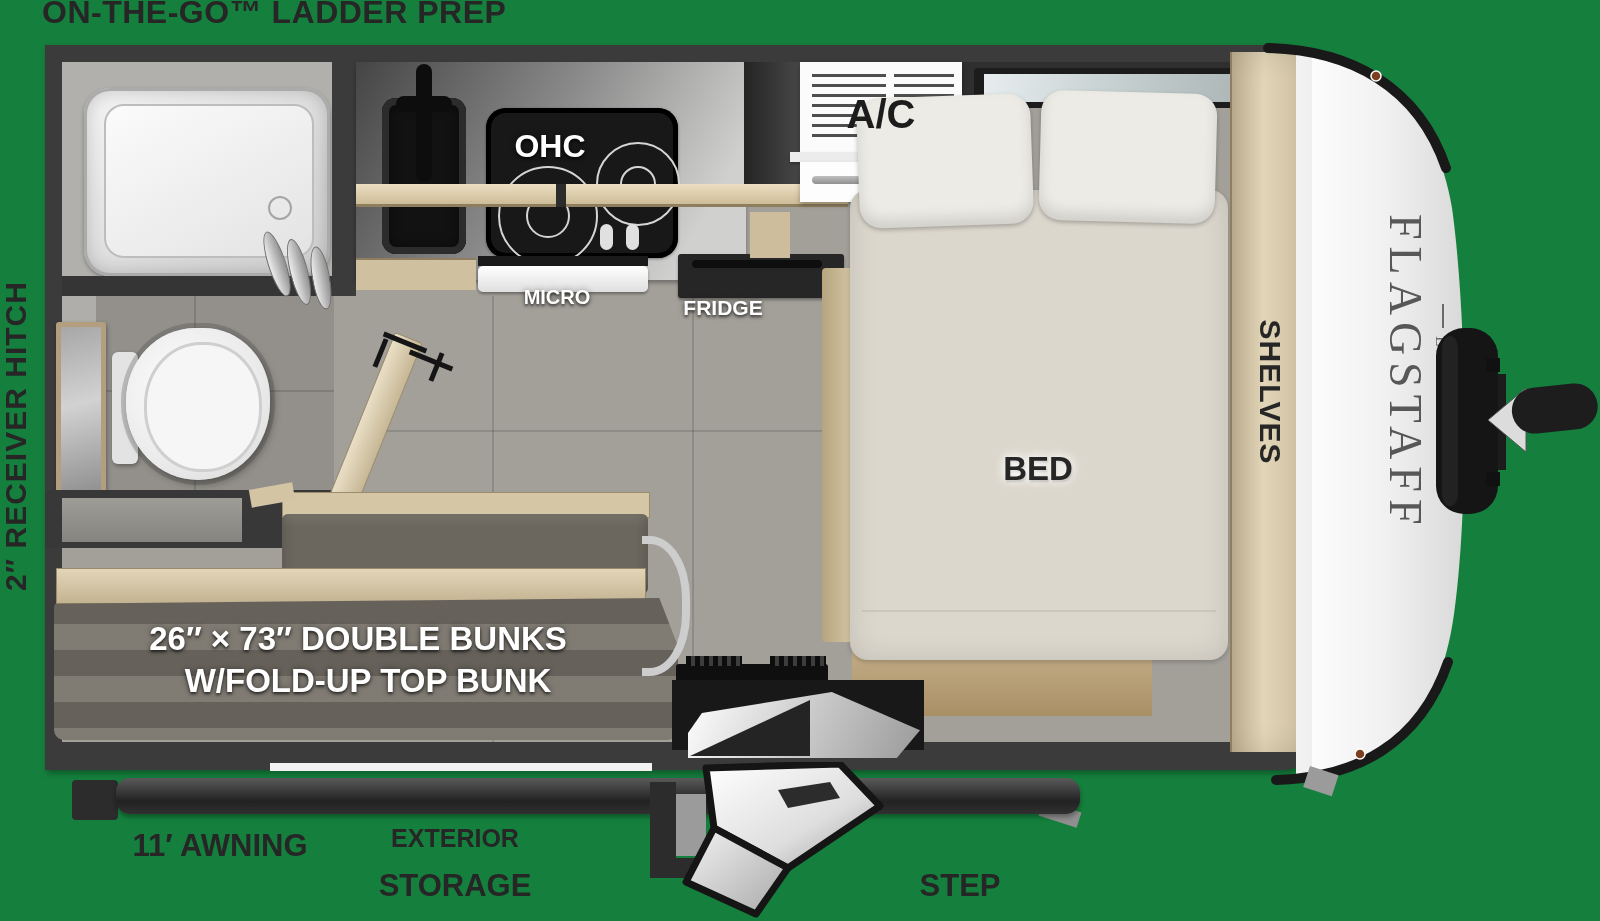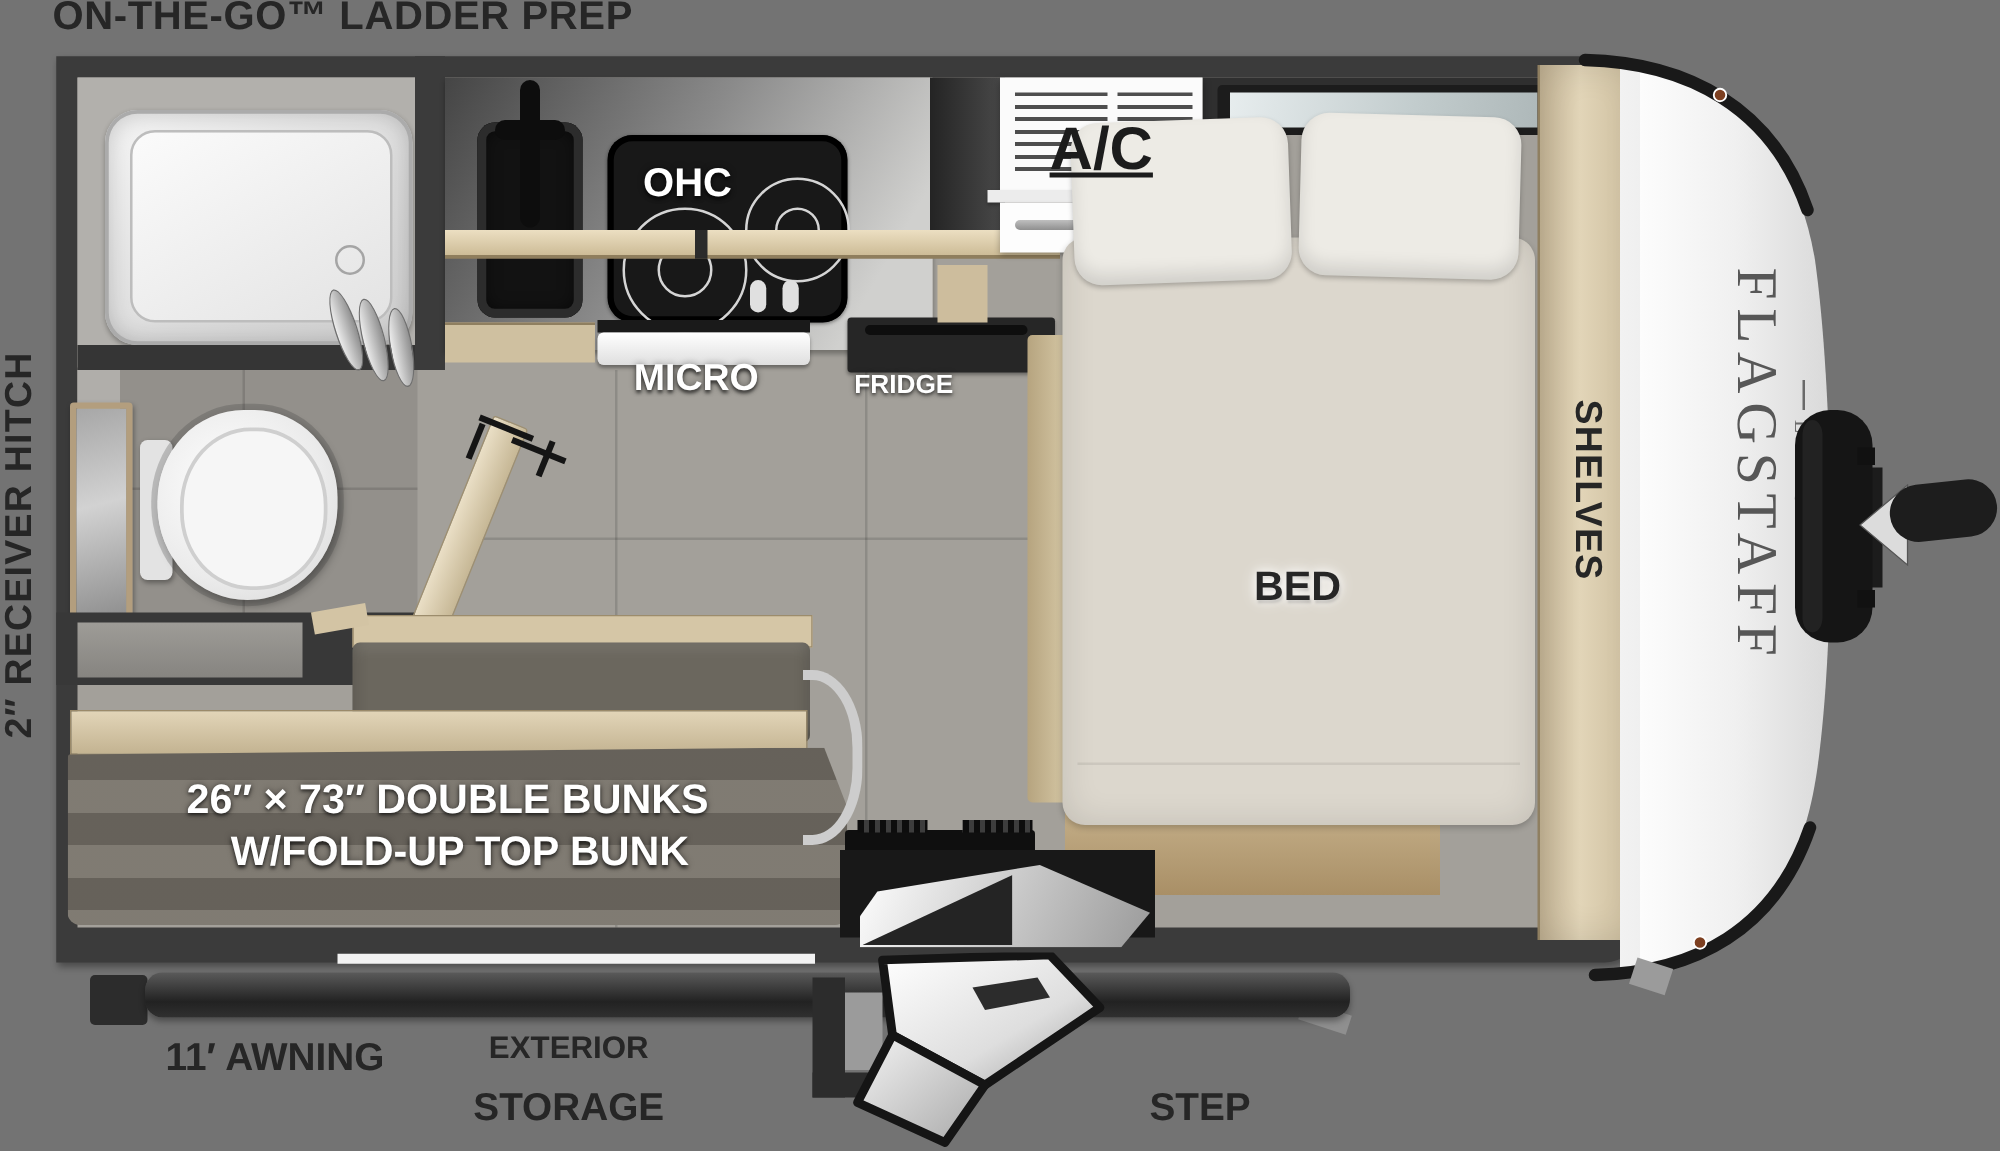--- a/index.html
+++ b/index.html
@@ -1,17 +1,17 @@
 <!DOCTYPE html>
 <html><head>
 <meta charset="utf-8">
 <style>
   html,body{margin:0;padding:0;background:#ffffff;}
   body{font-family:"Liberation Sans", sans-serif;}
-  .stage{position:relative;width:1600px;height:921px;background:#737373;overflow:hidden;}
+  .stage{position:relative;width:1600px;height:921px;background:#15803d;overflow:hidden;}
   .abs{position:absolute;}
   .lbl-dark{font-weight:bold;color:#262626;text-align:center;}
   .lbl-glow{text-shadow:0 0 8px rgba(255,255,255,.95),0 0 14px rgba(255,255,255,.85),1px 2px 2px rgba(0,0,0,.25);}
   .lbl-white{font-weight:bold;color:#ffffff;text-align:center;
              text-shadow:0 2px 3px rgba(0,0,0,.6),0 0 6px rgba(0,0,0,.4);}
   .walls{background:#3b3b3b;border-radius:0 26px 26px 0;box-shadow:2px 3px 6px rgba(0,0,0,.35);}
   .floor{background:#a3a09a;}
   .grout{background:rgba(0,0,0,.13);}
   .woodh{background:linear-gradient(180deg,#ecdfc2,#cdbc97);border-bottom:3px solid #8f7e5d;}
   .pleat{background:linear-gradient(90deg,#ededed,#8f8f8f);border:1px solid #6f6f6f;border-radius:50%;}
@@ -91,30 +91,30 @@
   <div class="abs" style="left:556px;top:184px;width:10px;height:23px;background:#2b2b2b;z-index:4;"></div>
   <div class="abs lbl-white" style="left:500px;top:128px;width:100px;font-size:32px;z-index:5;">OHC</div>
 
   <div class="abs" style="left:356px;top:258px;width:120px;height:30px;background:#cfc0a0;border-top:2px solid #8f7f60;z-index:3;"></div>
   <div class="abs" style="left:478px;top:256px;width:170px;height:10px;background:#1a1a1a;z-index:3;"></div>
   <div class="abs" style="left:478px;top:266px;width:170px;height:26px;background:linear-gradient(180deg,#ffffff,#dfdfdf);border-radius:5px;
               box-shadow:0 2px 3px rgba(0,0,0,.35);z-index:3;"></div>
   <div class="abs" style="left:678px;top:254px;width:166px;height:44px;background:#262626;border-radius:3px;z-index:3;box-shadow:0 2px 3px rgba(0,0,0,.35);"></div>
   <div class="abs" style="left:692px;top:260px;width:130px;height:8px;background:#0e0e0e;border-radius:4px;z-index:3;"></div>
 
-  <div class="abs lbl-white" style="left:492px;top:286px;width:130px;font-size:30px;z-index:5;">MICRO</div>
+  <div class="abs lbl-white" style="left:492px;top:286px;width:130px;font-size:20px;z-index:5;">MICRO</div>
   <div class="abs lbl-white" style="left:648px;top:296px;width:150px;font-size:21px;z-index:5;">FRIDGE</div>
 
   <div class="abs" style="left:744px;top:62px;width:60px;height:142px;background:linear-gradient(90deg,#242424,#4a4a4a);z-index:3;"></div>
   <div class="abs" style="left:750px;top:212px;width:40px;height:46px;background:#cdbd9d;z-index:3;"></div>
 
   <div class="abs" style="left:800px;top:62px;width:162px;height:92px;background:#fbfbfb;box-shadow:0 3px 6px rgba(0,0,0,.35);z-index:4;"></div>
   <div class="abs vent" style="left:812px;top:74px;width:74px;height:64px;z-index:4;"></div>
   <div class="abs vent" style="left:894px;top:74px;width:60px;height:64px;z-index:4;"></div>
-  <div class="abs lbl-dark" style="left:800px;top:92px;width:162px;font-size:48px;color:#1c1c1c;z-index:5;text-decoration:underline;">A/C</div>
+  <div class="abs lbl-dark" style="left:800px;top:92px;width:162px;font-size:40px;color:#1c1c1c;z-index:5;">A/C</div>
   <div class="abs" style="left:790px;top:152px;width:182px;height:10px;background:#ececec;box-shadow:0 2px 3px rgba(0,0,0,.3);z-index:4;"></div>
   <div class="abs" style="left:800px;top:162px;width:162px;height:40px;background:#fdfdfd;box-shadow:0 3px 5px rgba(0,0,0,.3);z-index:4;"></div>
   <div class="abs" style="left:812px;top:176px;width:138px;height:8px;background:linear-gradient(180deg,#bfbfbf,#8f8f8f);border-radius:4px;z-index:4;"></div>
 
   <div class="abs" style="left:962px;top:62px;width:272px;height:46px;background:#2f2f2f;z-index:3;"></div>
   <div class="abs" style="left:974px;top:68px;width:266px;height:40px;background:#1c1c1c;border-radius:4px;z-index:4;"></div>
   <div class="abs" style="left:984px;top:74px;width:246px;height:28px;background:linear-gradient(100deg,#e7edee,#c2cccd 60%,#aeb8b9);z-index:4;"></div>
   <div class="abs" style="left:1066px;top:92px;width:30px;height:18px;background:#161616;border-radius:4px;z-index:4;"></div>
 
   <div class="abs" style="left:822px;top:268px;width:32px;height:374px;background:linear-gradient(90deg,#b6a47f,#d6c8a6);border-radius:4px;z-index:3;"></div>

